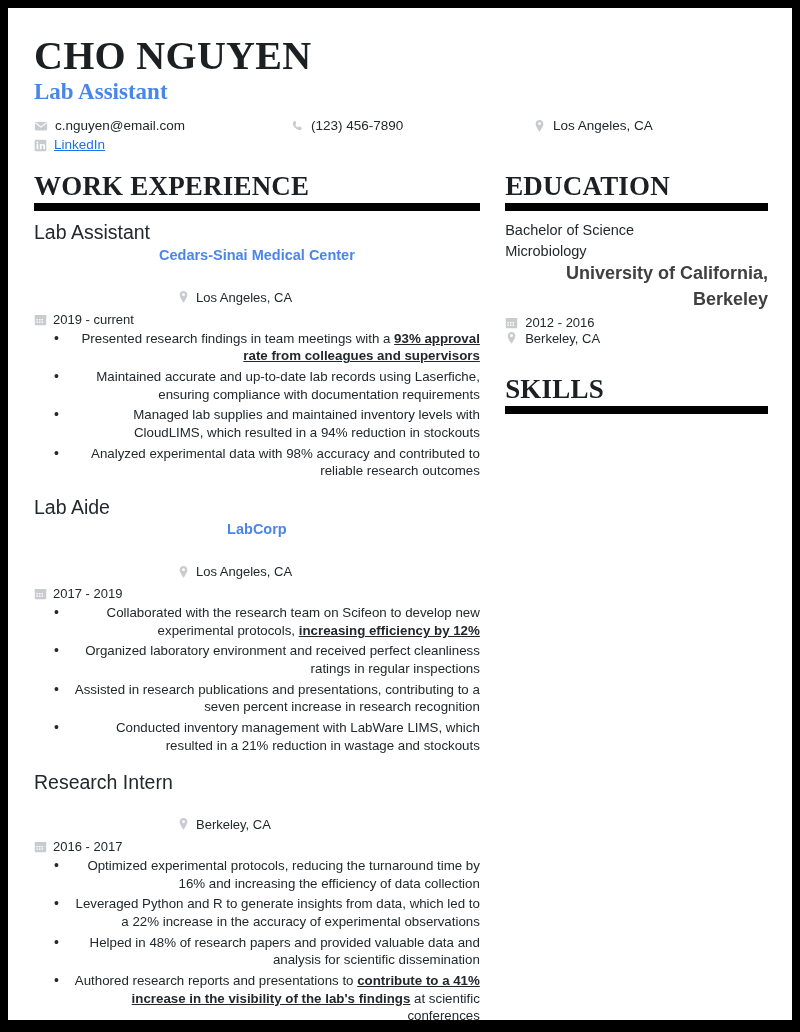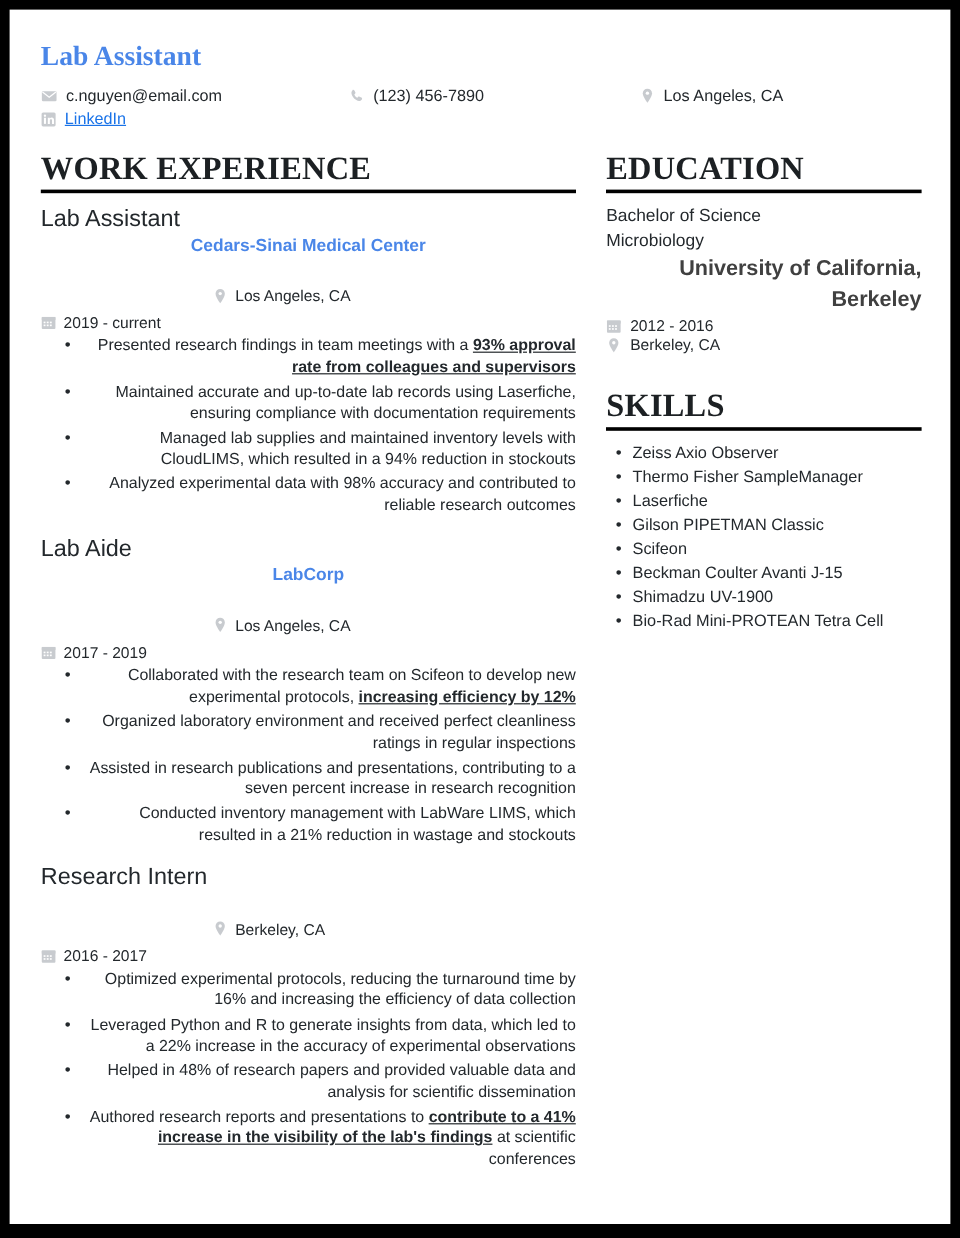--- a/index.html
+++ b/index.html
@@ -84,21 +84,21 @@
   .col-right { width: 270px; }
 
   .section-head {
     font-family: "Liberation Serif", serif;
     font-weight: bold;
     font-size: 27px;
     line-height: 1.1;
     color: #1c2023;
     letter-spacing: 0.2px;
     padding-bottom: 2px;
-    border-bottom: 3px solid #000000;
+    border-bottom: 8px solid #000000;
     margin: 0 0 9px 0;
   }
   .section-head.second { margin-top: 29px; }
 
   .entry { margin-bottom: 15px; }
   .entry-title {
     font-size: 19.5px;
     color: #23282c;
     line-height: 1.25;
     margin-bottom: 1px;
@@ -198,20 +198,21 @@
   }
   .ico svg { display: block; }
 </style>
 </head>
 <body>
 
 <div class="page-frame">
   <div class="page">
 
     <div>
+      <h1 class="name">CHO NGUYEN</h1>
       <div class="job-title">Lab Assistant</div>
 
       <div class="contact-row">
         <div class="contact-cell c1">
           <span class="ico">
             <svg width="14" height="14" viewBox="0 0 16 16">
                 <rect x="1" y="3.5" width="14" height="9.5" rx="1.2" fill="#c8cbcf"></rect>
                 <path d="M1.6 4.3 L8 9.2 L14.4 4.3" stroke="#ffffff" stroke-width="1.2" fill="none"></path>
               </svg>
           </span>
@@ -379,27 +380,17 @@
               <svg width="13" height="14" viewBox="0 0 14 16">
                   <path d="M7 1C4.5 1 2.6 2.9 2.6 5.4 2.6 8.8 7 14.5 7 14.5S11.4 8.8 11.4 5.4C11.4 2.9 9.5 1 7 1z" fill="#c8cbcf"></path>
                   <circle cx="7" cy="5.3" r="1.6" fill="#ffffff"></circle>
                 </svg>
             </span>
             <span>Berkeley, CA</span>
           </div>
         </div>
 
         <h2 class="section-head second">SKILLS</h2>
-        <ul class="skills" id="skills-list">
-            <li>Zeiss Axio Observer</li>
-            <li>Thermo Fisher SampleManager</li>
-            <li>Laserfiche</li>
-            <li>Gilson PIPETMAN Classic</li>
-            <li>Scifeon</li>
-            <li>Beckman Coulter Avanti J-15</li>
-            <li>Shimadzu UV-1900</li>
-            <li>Bio-Rad Mini-PROTEAN Tetra Cell</li>
-          </ul>
       </div>
 
     </div>
   </div>
 </div>
 
 </body></html>

